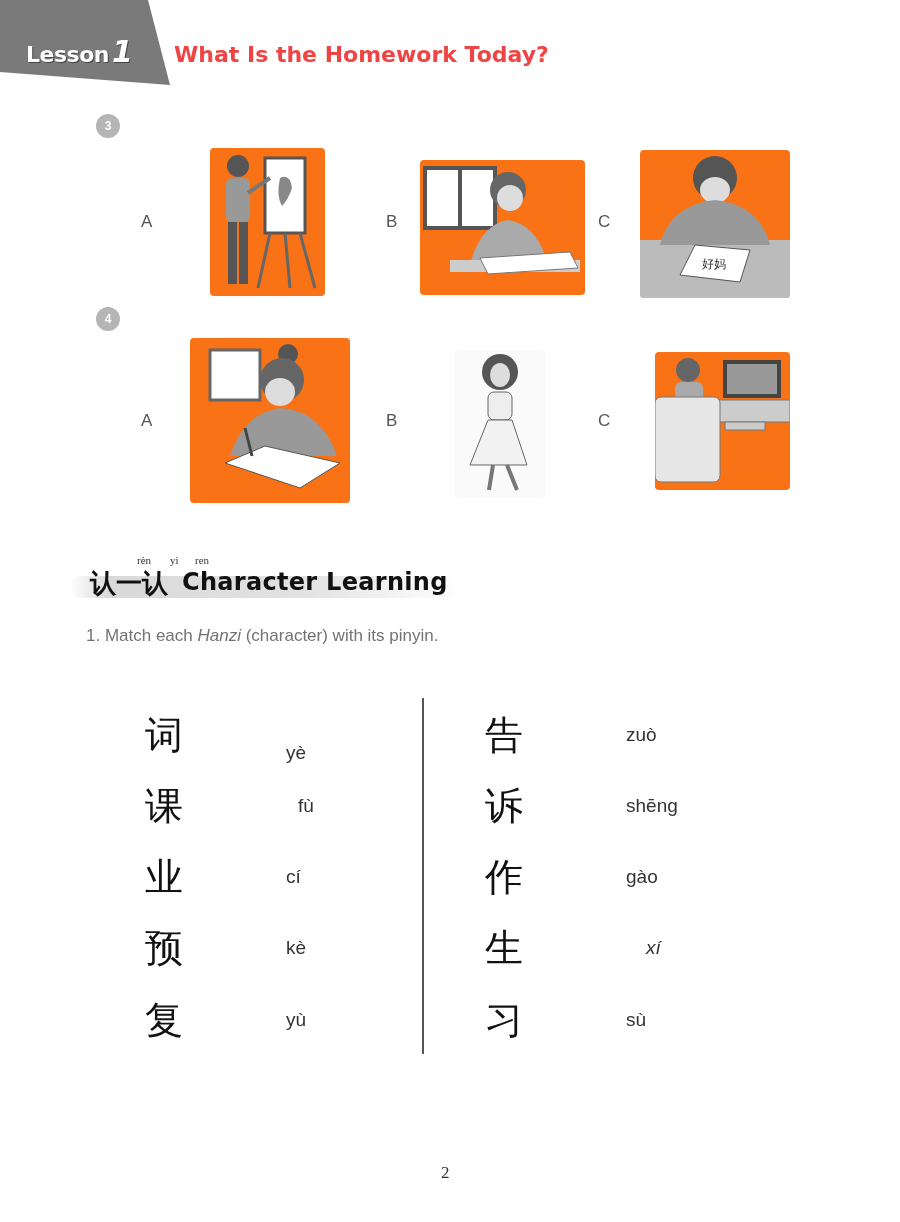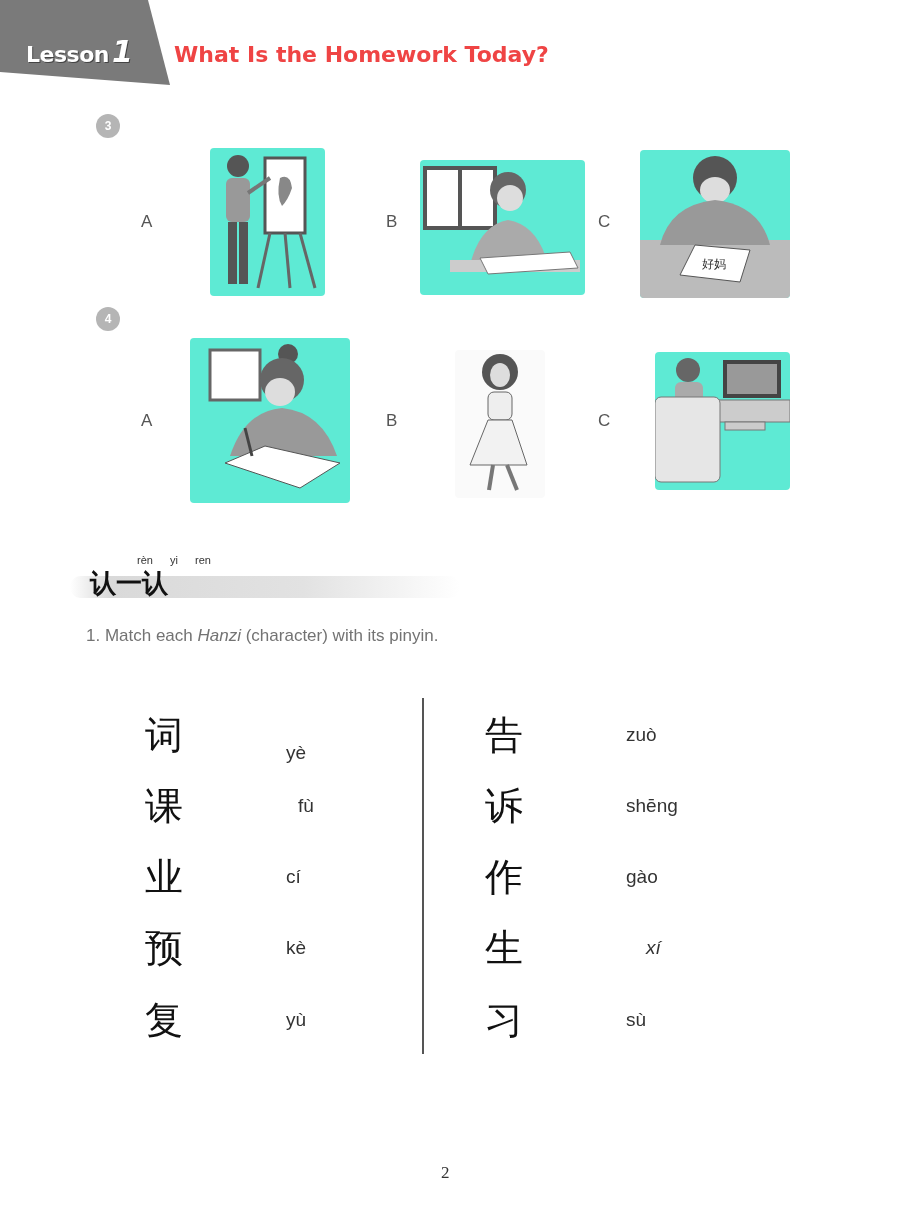--- a/index.html
+++ b/index.html
@@ -3,25 +3,25 @@
 <meta charset="utf-8">
 <style>
   html,body{margin:0;padding:0;background:#fff;}
   body{width:900px;height:1222px;position:relative;overflow:hidden;font-family:"DejaVu Sans",sans-serif;color:#222;}
   .lesson-tab{position:absolute;left:0;top:0;width:170px;height:88px;background:#7a7a7a;clip-path:polygon(0 0,148px 0,170px 85px,0 72px);}
   .lesson-label{position:absolute;left:26px;top:34px;font-family:"DejaVu Sans",sans-serif;font-weight:bold;font-size:22px;color:#fff;letter-spacing:-0.5px;text-shadow:1px 1px 0 #444;}
   .lesson-num{font-size:30px;font-style:italic;margin-left:3px;}
   .lesson-title{position:absolute;left:174px;top:42px;font-family:"DejaVu Sans",sans-serif;font-weight:bold;font-size:22px;color:#ef4444;}
   .qnum{position:absolute;width:24px;height:24px;border-radius:50%;background:#b5b5b5;color:#fff;font-weight:bold;font-size:12px;text-align:center;line-height:24px;font-family:"Liberation Sans",sans-serif;}
   .opt{position:absolute;font-family:"Liberation Sans",sans-serif;font-size:17px;color:#555;}
-  .pic{position:absolute;background:#5eead4;border-radius:4px;overflow:hidden;}
+  .pic{position:absolute;background:#f97316;border-radius:4px;overflow:hidden;}
   .pic svg{width:100%;height:100%;}
   .section-header{position:absolute;left:70px;top:552px;width:400px;height:52px;}
   .brush{position:absolute;left:0;top:24px;width:390px;height:22px;background:linear-gradient(90deg,rgba(200,200,200,0) 0%,#d9d9d9 10%,#e2e2e2 60%,rgba(230,230,230,0) 100%);border-radius:12px;}
-  .ruby{position:absolute;top:2px;font-size:11px;color:#333;font-family:Liberation Sans, sans-serif;padding-left:45px;}
+  .ruby{position:absolute;top:2px;font-size:11px;color:#333;font-family:Liberation Serif, serif;padding-left:45px;}
   .section-cn{position:absolute;left:20px;top:14px;font-size:26px;font-weight:bold;color:#111;font-family:"DejaVu Sans",sans-serif;}
   .section-en{position:absolute;left:112px;top:16px;font-size:24px;font-weight:bold;color:#111;font-family:"DejaVu Sans",sans-serif;letter-spacing:0.3px;}
   .instr{position:absolute;left:86px;top:626px;font-size:17px;color:#737373;font-family:"Liberation Sans",sans-serif;}
   .instr i{font-style:italic;}
   .divider{position:absolute;left:422px;top:698px;width:1.5px;height:356px;background:#555;}
   .hz{position:absolute;font-family:"DejaVu Serif",serif;font-size:38px;color:#111;}
   .py{position:absolute;font-family:"Liberation Sans",sans-serif;font-size:19px;color:#333;}
   .pagenum{position:absolute;left:441px;top:1163px;font-family:"Liberation Serif",serif;font-size:17px;color:#333;}
 </style>
 </head>
@@ -107,20 +107,21 @@
     <rect x="70" y="70" width="40" height="8" fill="#ccc" stroke="#777"></rect>
   </svg>
 </div>
 
 <div class="section-header">
   <div class="brush"></div>
   <span class="ruby" style="left:22px;">rèn</span>
   <span class="ruby" style="left:55px;">yi</span>
   <span class="ruby" style="left:80px;">ren</span>
   <div class="section-cn">认一认</div>
+  <div class="section-en">Character Learning</div>
 </div>
 
 <div class="instr"><span>1. Match each </span><i>Hanzi</i><span> (character) with its pinyin.</span></div>
 
 <div class="divider"></div>
 
 <div class="hz" style="left:145px;top:710px;">词</div>
 <div class="hz" style="left:145px;top:781px;">课</div>
 <div class="hz" style="left:145px;top:852px;">业</div>
 <div class="hz" style="left:145px;top:923px;">预</div>

